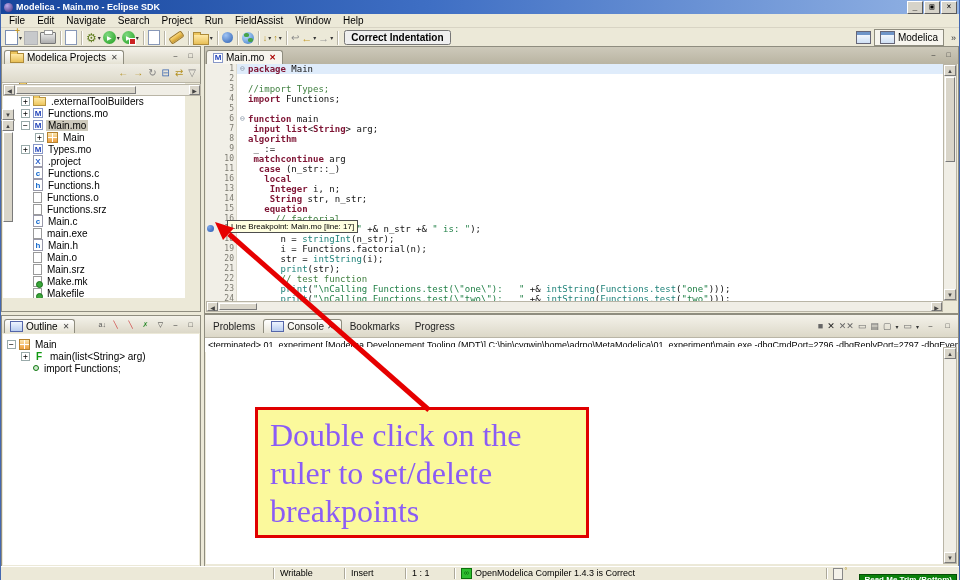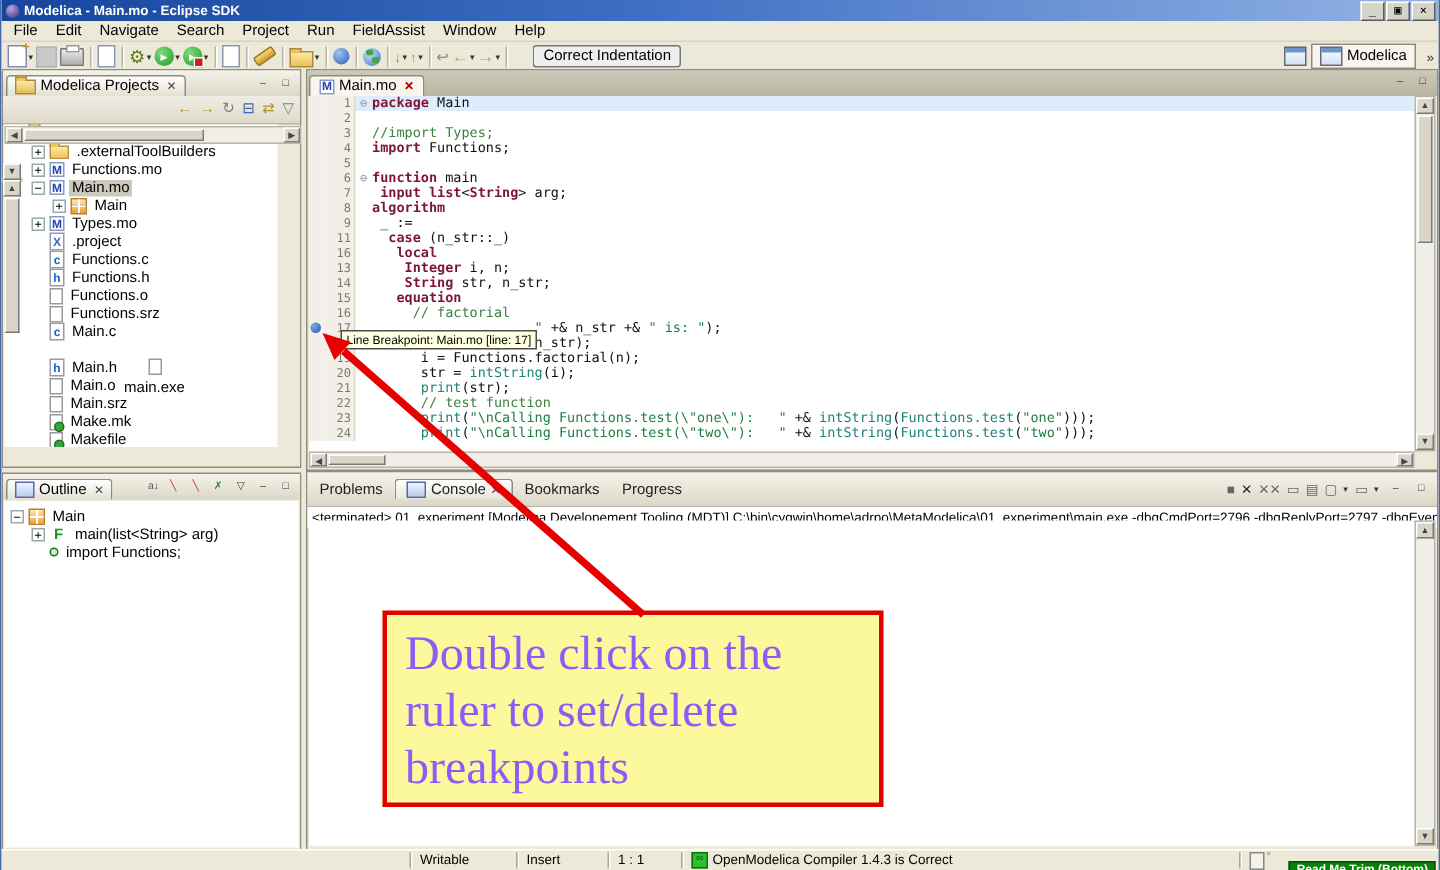--- a/index.html
+++ b/index.html
@@ -31,21 +31,21 @@
   .g-folder2{width:14px;height:9px;background:linear-gradient(#ffe9a6,#e8bf56);border:1px solid #ad8a3a;position:relative;margin-top:3px;}
   .g-folder2::before{content:'';position:absolute;top:-3px;left:-1px;width:6px;height:2px;background:#edc65e;border:1px solid #ad8a3a;border-bottom:none;}
   .g-sphere{width:11px;height:11px;border-radius:50%;background:radial-gradient(circle at 35% 30%,#9fc4f4,#2a5db0);}
   .g-globe{width:12px;height:12px;border-radius:50%;background:radial-gradient(circle at 35% 30%,#bfe0ff,#3a77c4);position:relative;overflow:hidden;}
   .g-globe::before{content:'';position:absolute;left:2px;top:1px;width:5px;height:4px;background:#47a347;border-radius:40%;}
   .g-globe::after{content:'';position:absolute;right:1px;bottom:2px;width:5px;height:4px;background:#47a347;border-radius:40%;}
   .g-ann{font-size:9px;color:#b49222;font-weight:bold;}
   .g-led{font-size:10px;color:#8a8a8a;}
   .g-back{font-size:11px;color:#c79c2a;font-weight:bold;}
   .g-fwd{font-size:11px;color:#9a9a9a;font-weight:bold;}
-  .ci-btn{font-size:10px;padding:0 5px;margin-left:14px;white-space:nowrap;}
+  .ci-btn{font-size:10px;padding:0 5px;margin-left:3px;white-space:nowrap;font-weight:bold;}
   .persp{position:absolute;right:3px;top:1px;height:17px;display:flex;align-items:center;gap:3px;}
   .persp-ico{width:13px;height:11px;border:1px solid #667;background:linear-gradient(#fff,#cfe0f5);position:relative;flex:none;}
   .persp-ico::before{content:'';position:absolute;top:0;left:0;right:0;height:3px;background:#6f95c8;}
   .persp-btn{display:flex;align-items:center;gap:3px;font-size:10px;padding:1px 5px;background:#f7f5ee;border:1px solid #8f8d7f;}
   .chevron{font-size:9px;color:#333;margin-left:4px;}
   
   .leftcol{position:absolute;left:0;top:46px;width:200px;bottom:13px;}
   .rightcol{position:absolute;left:203px;top:46px;right:0;bottom:13px;}
   .sash-v{position:absolute;left:200px;top:46px;width:3px;bottom:13px;background:#ece9d8;}
   .view{position:absolute;left:0;right:0;background:#ece9d8;border:1px solid #8f8d7f;box-sizing:border-box;}
@@ -328,21 +328,21 @@
           <div class="trow" style="padding-left: 18px;">
             <span class="exp none">+</span>
             <span class="ti ti-file"></span>
             <span class="tlabel">Functions.srz</span>
           </div>
           <div class="trow" style="padding-left: 18px;">
             <span class="exp none">+</span>
             <span class="ti ti-c">c</span>
             <span class="tlabel">Main.c</span>
           </div>
-          <div class="trow" style="padding-left: 18px; flex-direction: column;">
+          <div class="trow" style="padding-left: 18px;">
             <span class="exp none">+</span>
             <span class="ti ti-file"></span>
             <span class="tlabel">main.exe</span>
           </div>
           <div class="trow" style="padding-left: 18px;">
             <span class="exp none">+</span>
             <span class="ti ti-h">h</span>
             <span class="tlabel">Main.h</span>
           </div>
           <div class="trow" style="padding-left: 18px;">
@@ -479,20 +479,26 @@
             <span class="ann"></span>
             <span class="ln">8</span>
             <span class="fold"></span>
             <span class="ct"><span class="kw">algorithm</span></span>
           </div>
           <div class="cl">
             <span class="ann"></span>
             <span class="ln">9</span>
             <span class="fold"></span>
             <span class="ct"><span class="pl"> _ :=</span></span>
+          </div>
+          <div class="cl">
+            <span class="ann"></span>
+            <span class="ln">10</span>
+            <span class="fold"></span>
+            <span class="ct"><span class="pl"> </span><span class="kw">matchcontinue</span><span class="pl"> arg</span></span>
           </div>
           <div class="cl">
             <span class="ann"></span>
             <span class="ln">11</span>
             <span class="fold"></span>
             <span class="ct"><span class="pl">  </span><span class="kw">case</span><span class="pl"> (n_str::_)</span></span>
           </div>
           <div class="cl">
             <span class="ann"></span>
             <span class="ln">16</span>

